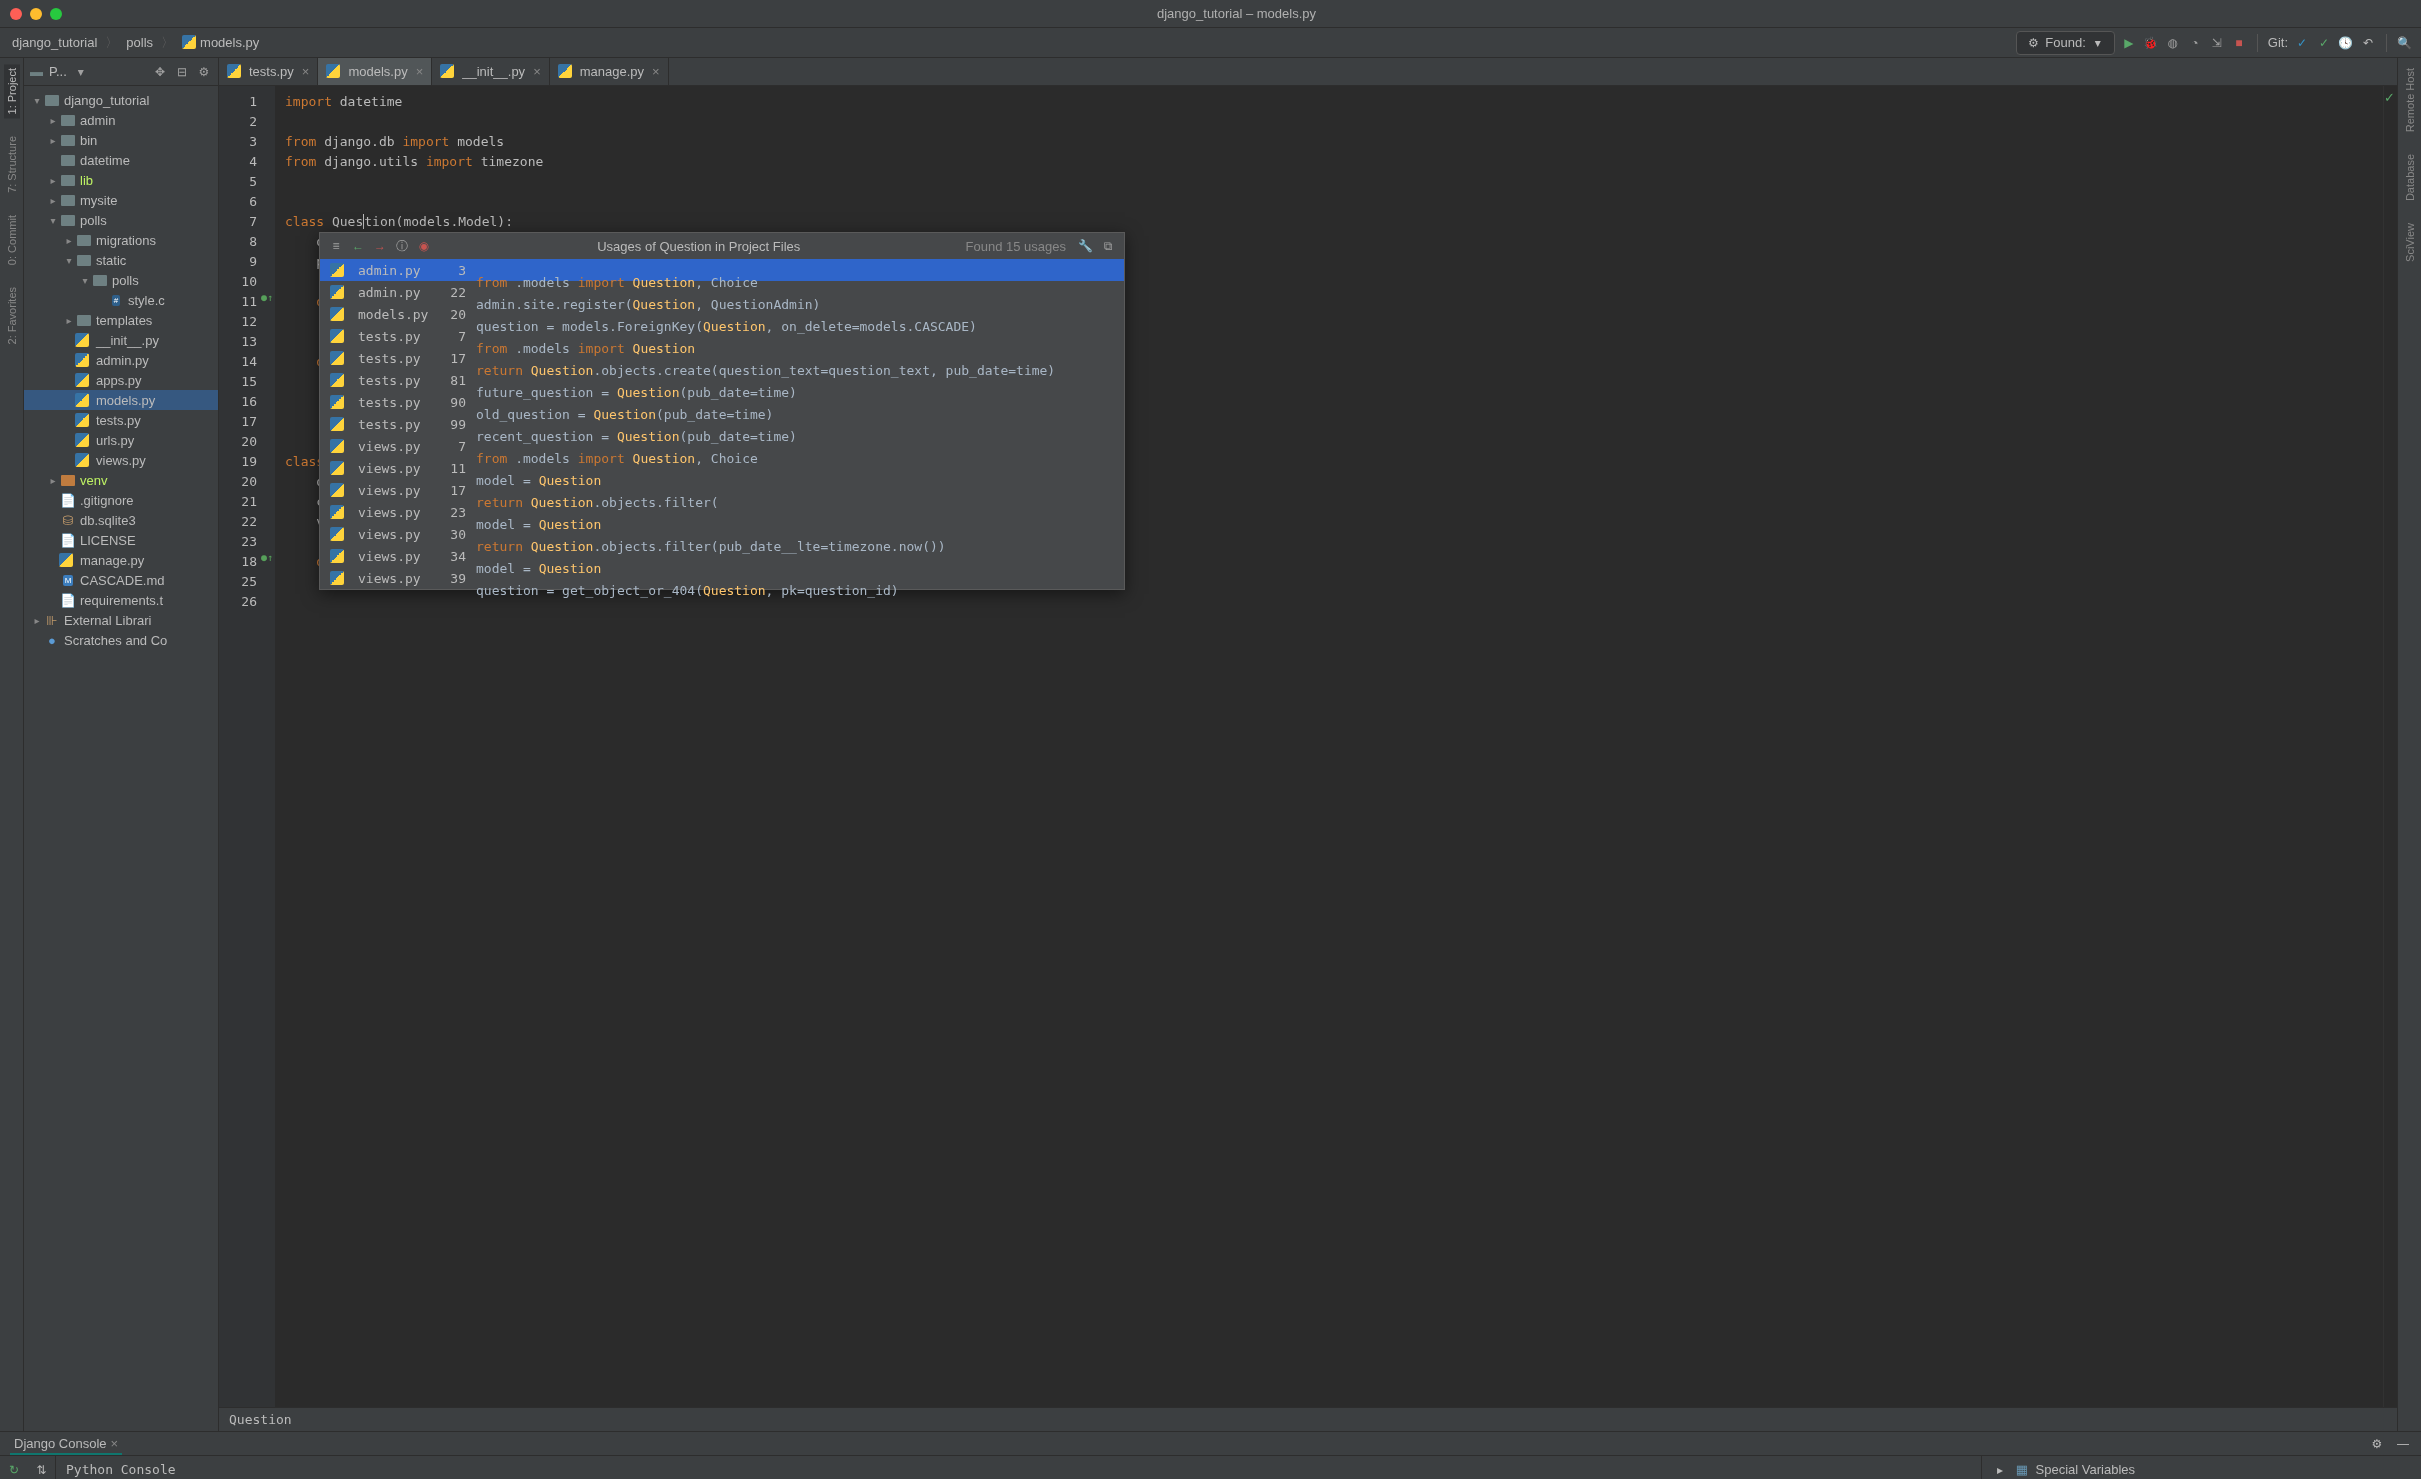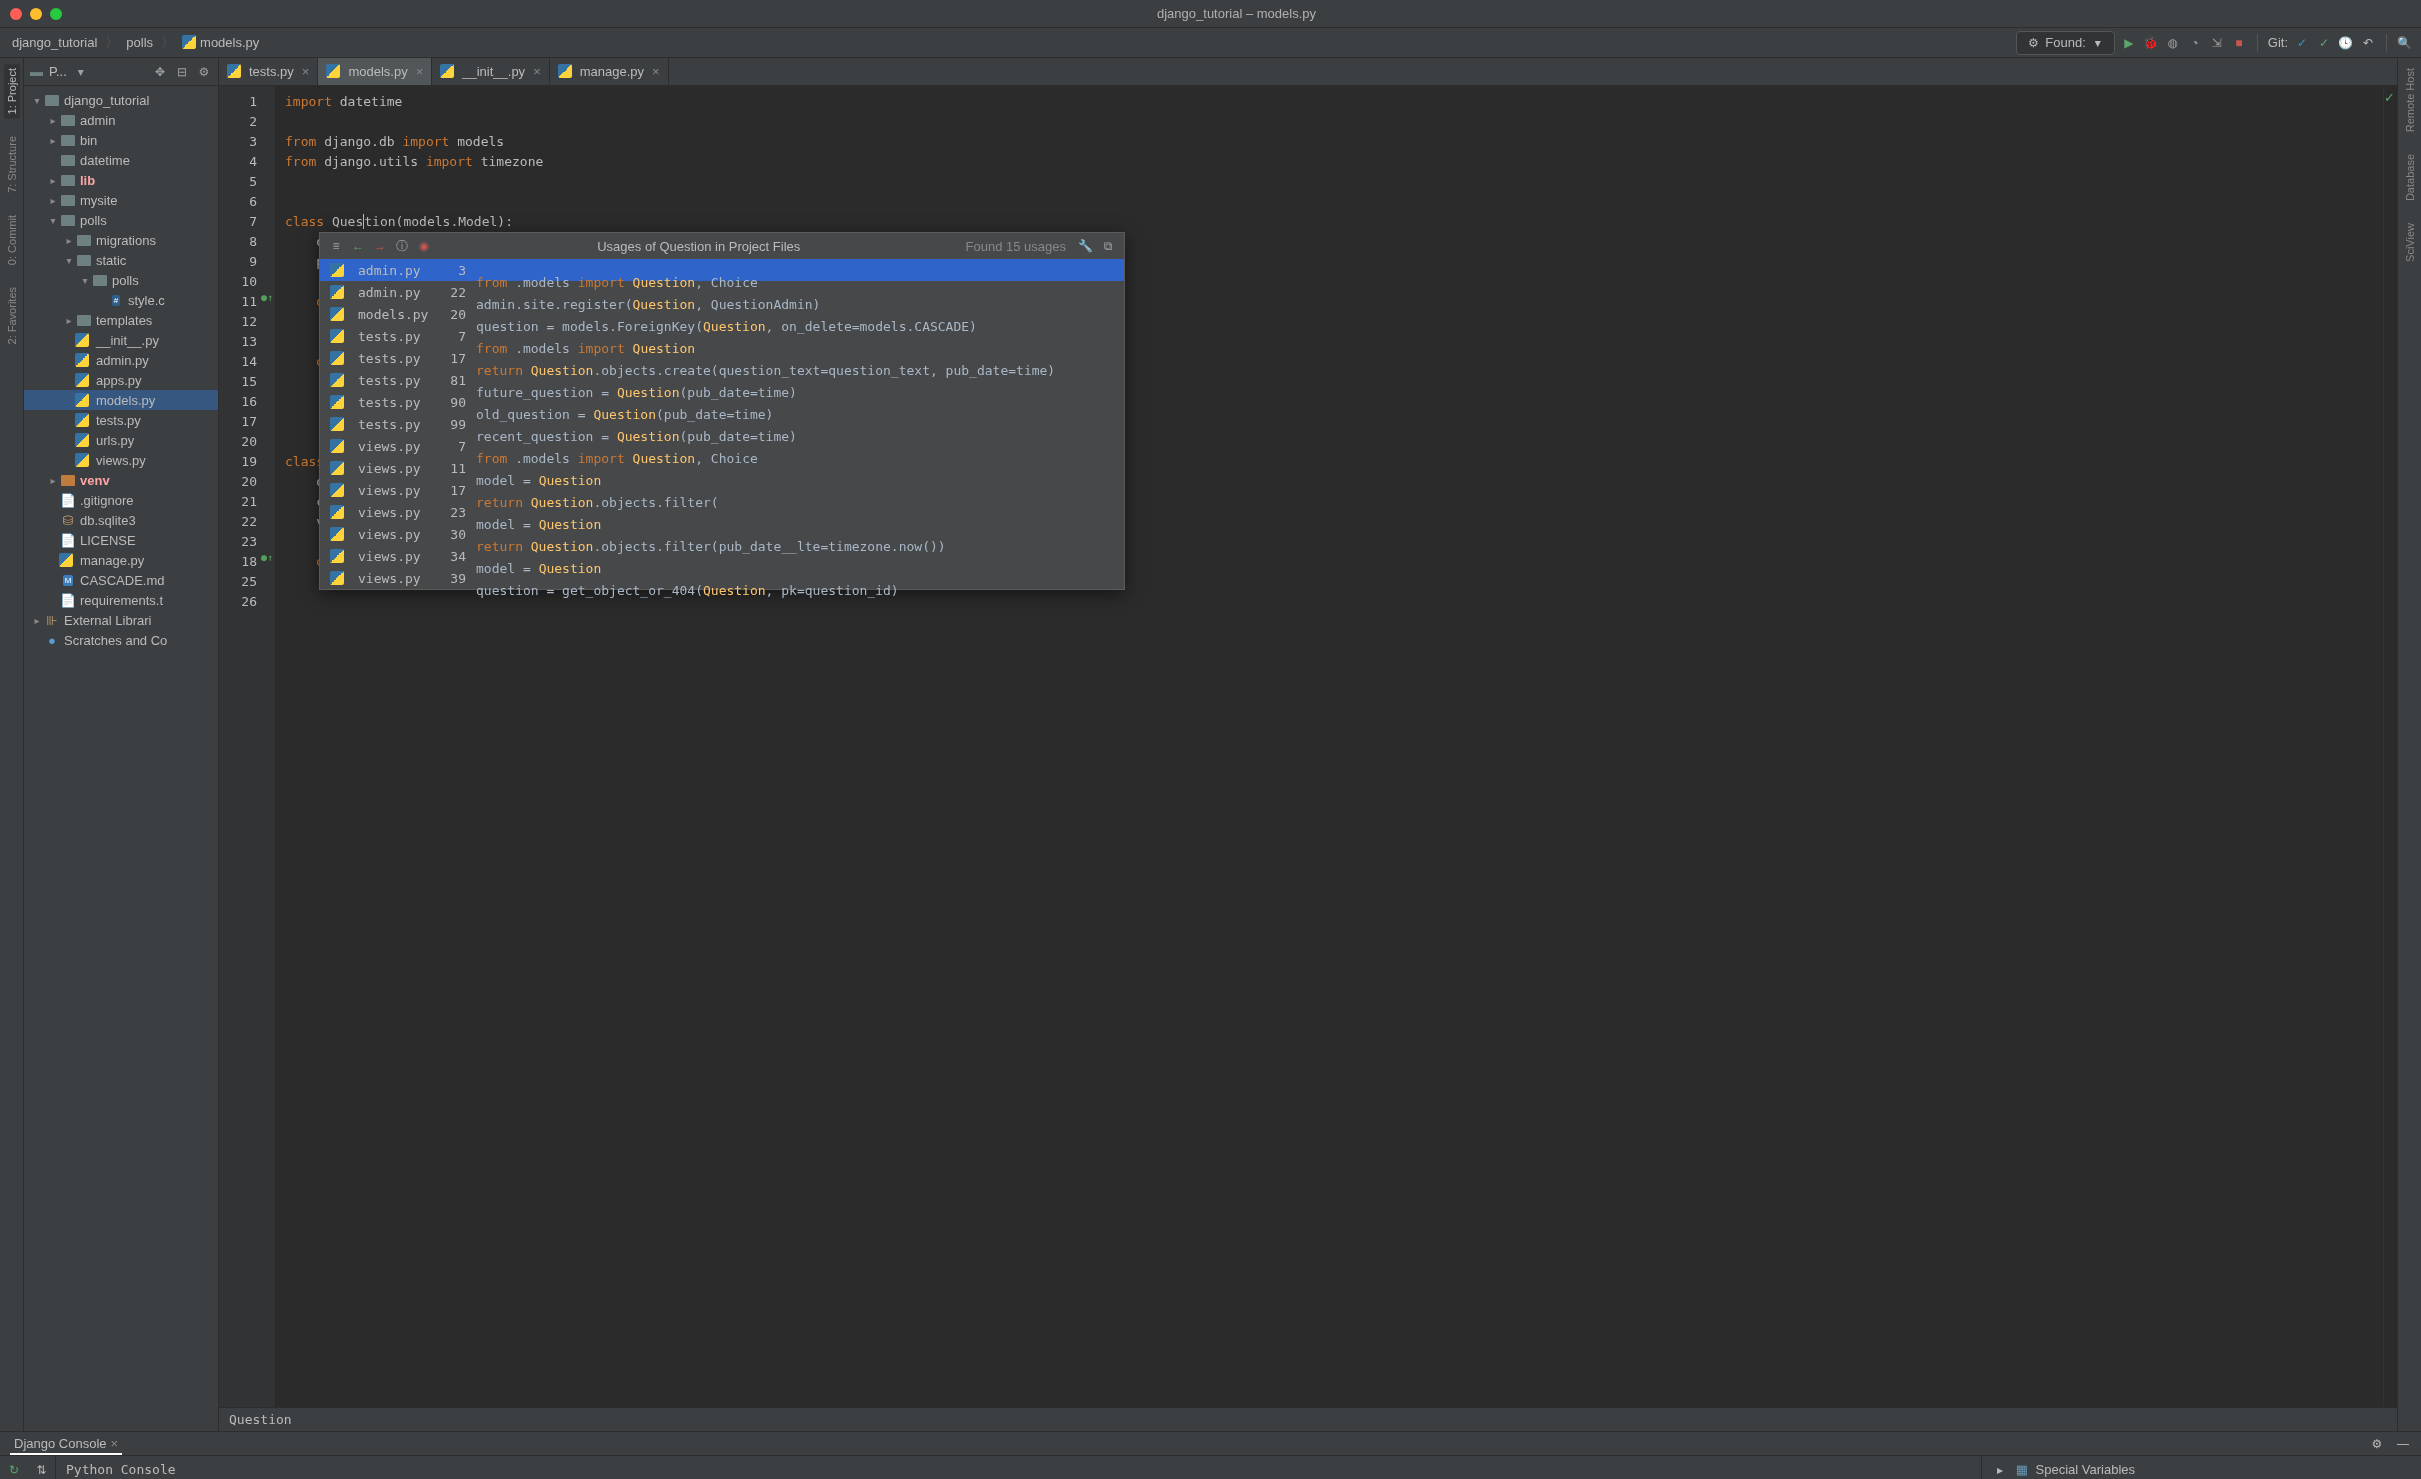--- a/index.html
+++ b/index.html
@@ -44,21 +44,21 @@
   #tree-hdr{height:28px;display:flex;align-items:center;padding:0 6px;gap:6px;border-bottom:1px solid #2d2d2d;}
   #tree-hdr .ic{color:#a0a0a0;cursor:pointer;}
   #tree{flex:1;overflow:hidden;padding:4px 0;}
   .tn{display:flex;align-items:center;height:20px;padding-left:6px;white-space:nowrap;cursor:pointer;}
   .tn .arr{width:14px;color:#888;font-size:10px;text-align:center;}
   .tn .fico{width:16px;height:16px;display:inline-flex;align-items:center;justify-content:center;margin-right:4px;}
   .tn .lbl{color:var(--txt);}
   .fold-dark{background:#6e8082;width:14px;height:11px;border-radius:1px;position:relative;}
   .fold-or{background:#c07c3f;width:14px;height:11px;border-radius:1px;}
   .tn.sel{background:var(--hl);}
-  .tn .hl-file{color:#fca5a5;font-weight:bold;}
+  .tn .hl-file{color:#bef264;}
   
   
   #editor-col{flex:1;display:flex;flex-direction:column;position:relative;background:var(--bg);}
   #tabs{height:28px;display:flex;align-items:stretch;background:var(--bg2);border-bottom:1px solid #2d2d2d;}
   .etab{display:flex;align-items:center;padding:0 8px;gap:4px;border-right:1px solid #2d2d2d;cursor:pointer;}
   .etab.act{background:#515658;}
   .etab .x{color:#888;margin-left:4px;}
   #code{flex:1;display:flex;position:relative;overflow:hidden;min-height:0;}
   #gutter{width:56px;background:var(--bg3);text-align:right;padding:6px 18px 6px 6px;color:var(--gut);position:relative;}
   #gutter .gl{height:20px;line-height:20px;}
@@ -84,21 +84,21 @@
   .urow .uhl{color:var(--str);font-weight:500;}
   
   #ed-foot{height:24px;background:var(--bg2);display:flex;align-items:center;padding:0 10px;border-top:1px solid #2d2d2d;}
   
   
   #rstripe{width:24px;background:var(--bg2);border-left:1px solid #2d2d2d;display:flex;flex-direction:column;align-items:center;padding-top:6px;gap:14px;}
   
   
   #console{height:162px;background:var(--bg2);border-top:1px solid #2d2d2d;display:flex;flex-direction:column;}
   #cons-tab{height:24px;display:flex;align-items:center;padding:0 10px;border-bottom:1px solid #2d2d2d;}
-  #cons-tab .ctab{border-bottom:2px solid #ffffff;padding:2px 4px;margin-top:2px;}
+  #cons-tab .ctab{border-bottom:2px solid #0f766e;padding:2px 4px;margin-top:2px;}
   #cons-tab .x{color:#888;margin-left:4px;}
   #cons-tab-right{margin-left:auto;display:flex;gap:10px;}
   #cons-body{flex:1;display:flex;min-height:0;}
   #cons-tool{width:28px;display:flex;flex-direction:column;align-items:center;padding:6px 0;gap:10px;}
   #cons-tool2{width:28px;display:flex;flex-direction:column;align-items:center;padding:6px 0;gap:10px;border-right:1px solid #2d2d2d;}
   #cons-left{flex:1;padding:6px 10px;}
   #cons-right{width:440px;border-left:1px solid #2d2d2d;padding:6px 10px;}
 </style>
 </head>
 <body>

